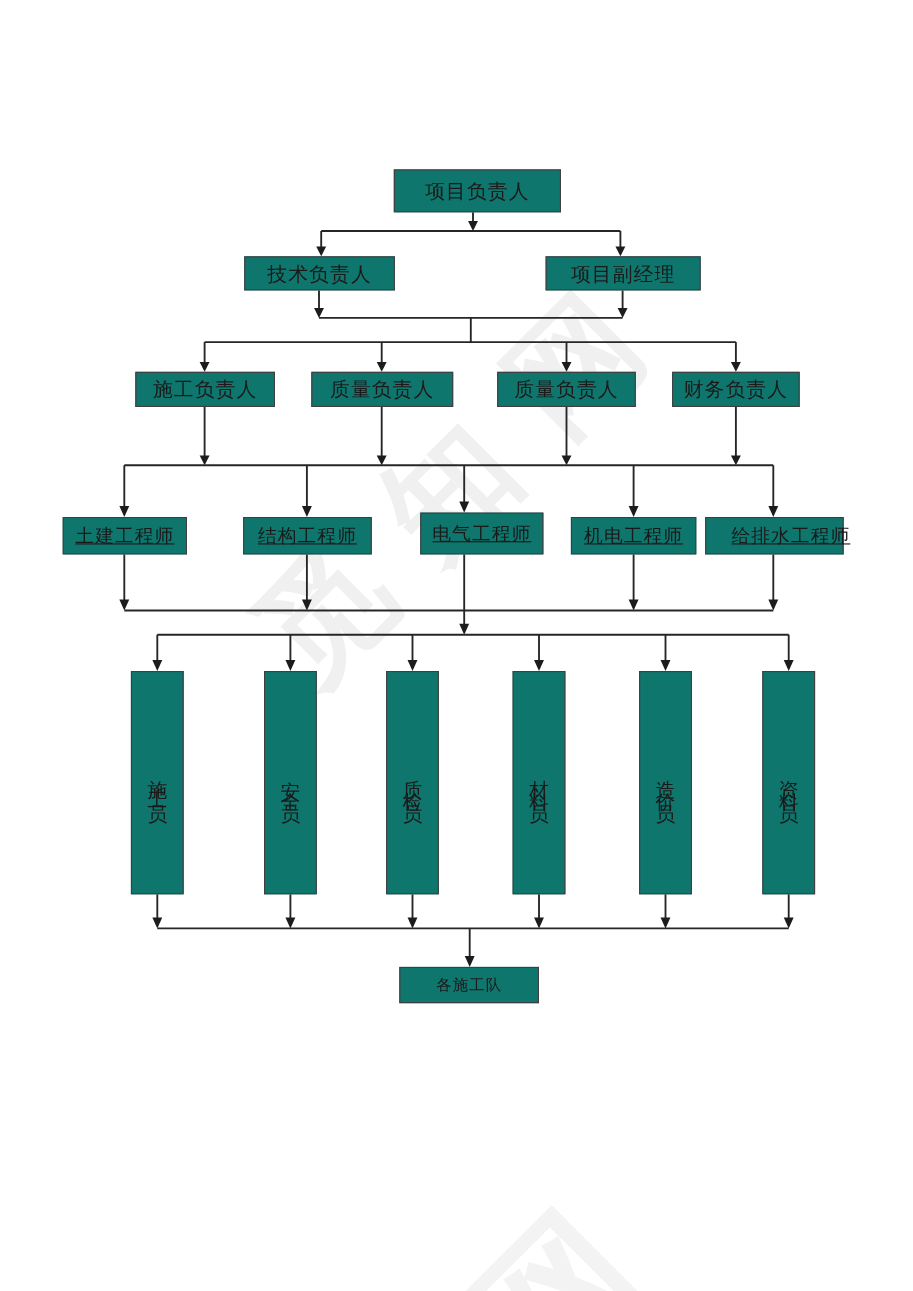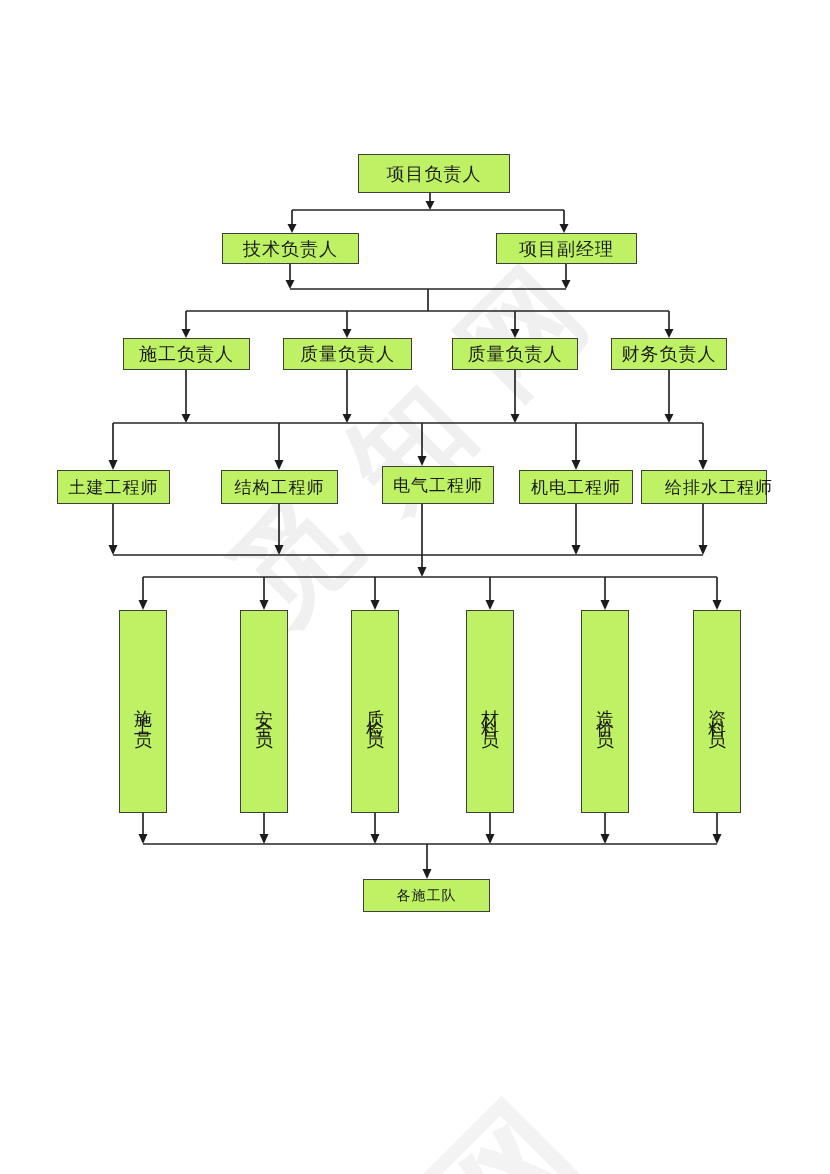--- a/index.html
+++ b/index.html
@@ -33,29 +33,29 @@
   svg.connectors path.l{
     stroke:#262626;stroke-width:1.7;fill:none;
   }
   svg.connectors path.t{
     fill:#1c1c1c;stroke:none;
   }
   .node{
     position:absolute;
     z-index:2;
     box-sizing:border-box;
-    background:#bef264;
+    background:#0f766e;
     border:1.6px solid #3f3f3f;
     display:flex;align-items:center;justify-content:center;
     color:#1a1a1a;
     font-size:18px;
     letter-spacing:1px;
     white-space:nowrap;
   }
-  .node.eng{font-size:17px;}
+  .node.eng{font-size:17px;text-decoration:underline;}
   .node.staff{
     width:48px;height:203px;top:610px;
   }
   .staff-label{
     writing-mode:vertical-rl;
     text-orientation:upright;
     letter-spacing:11px;
     font-size:18px;
   }
   

